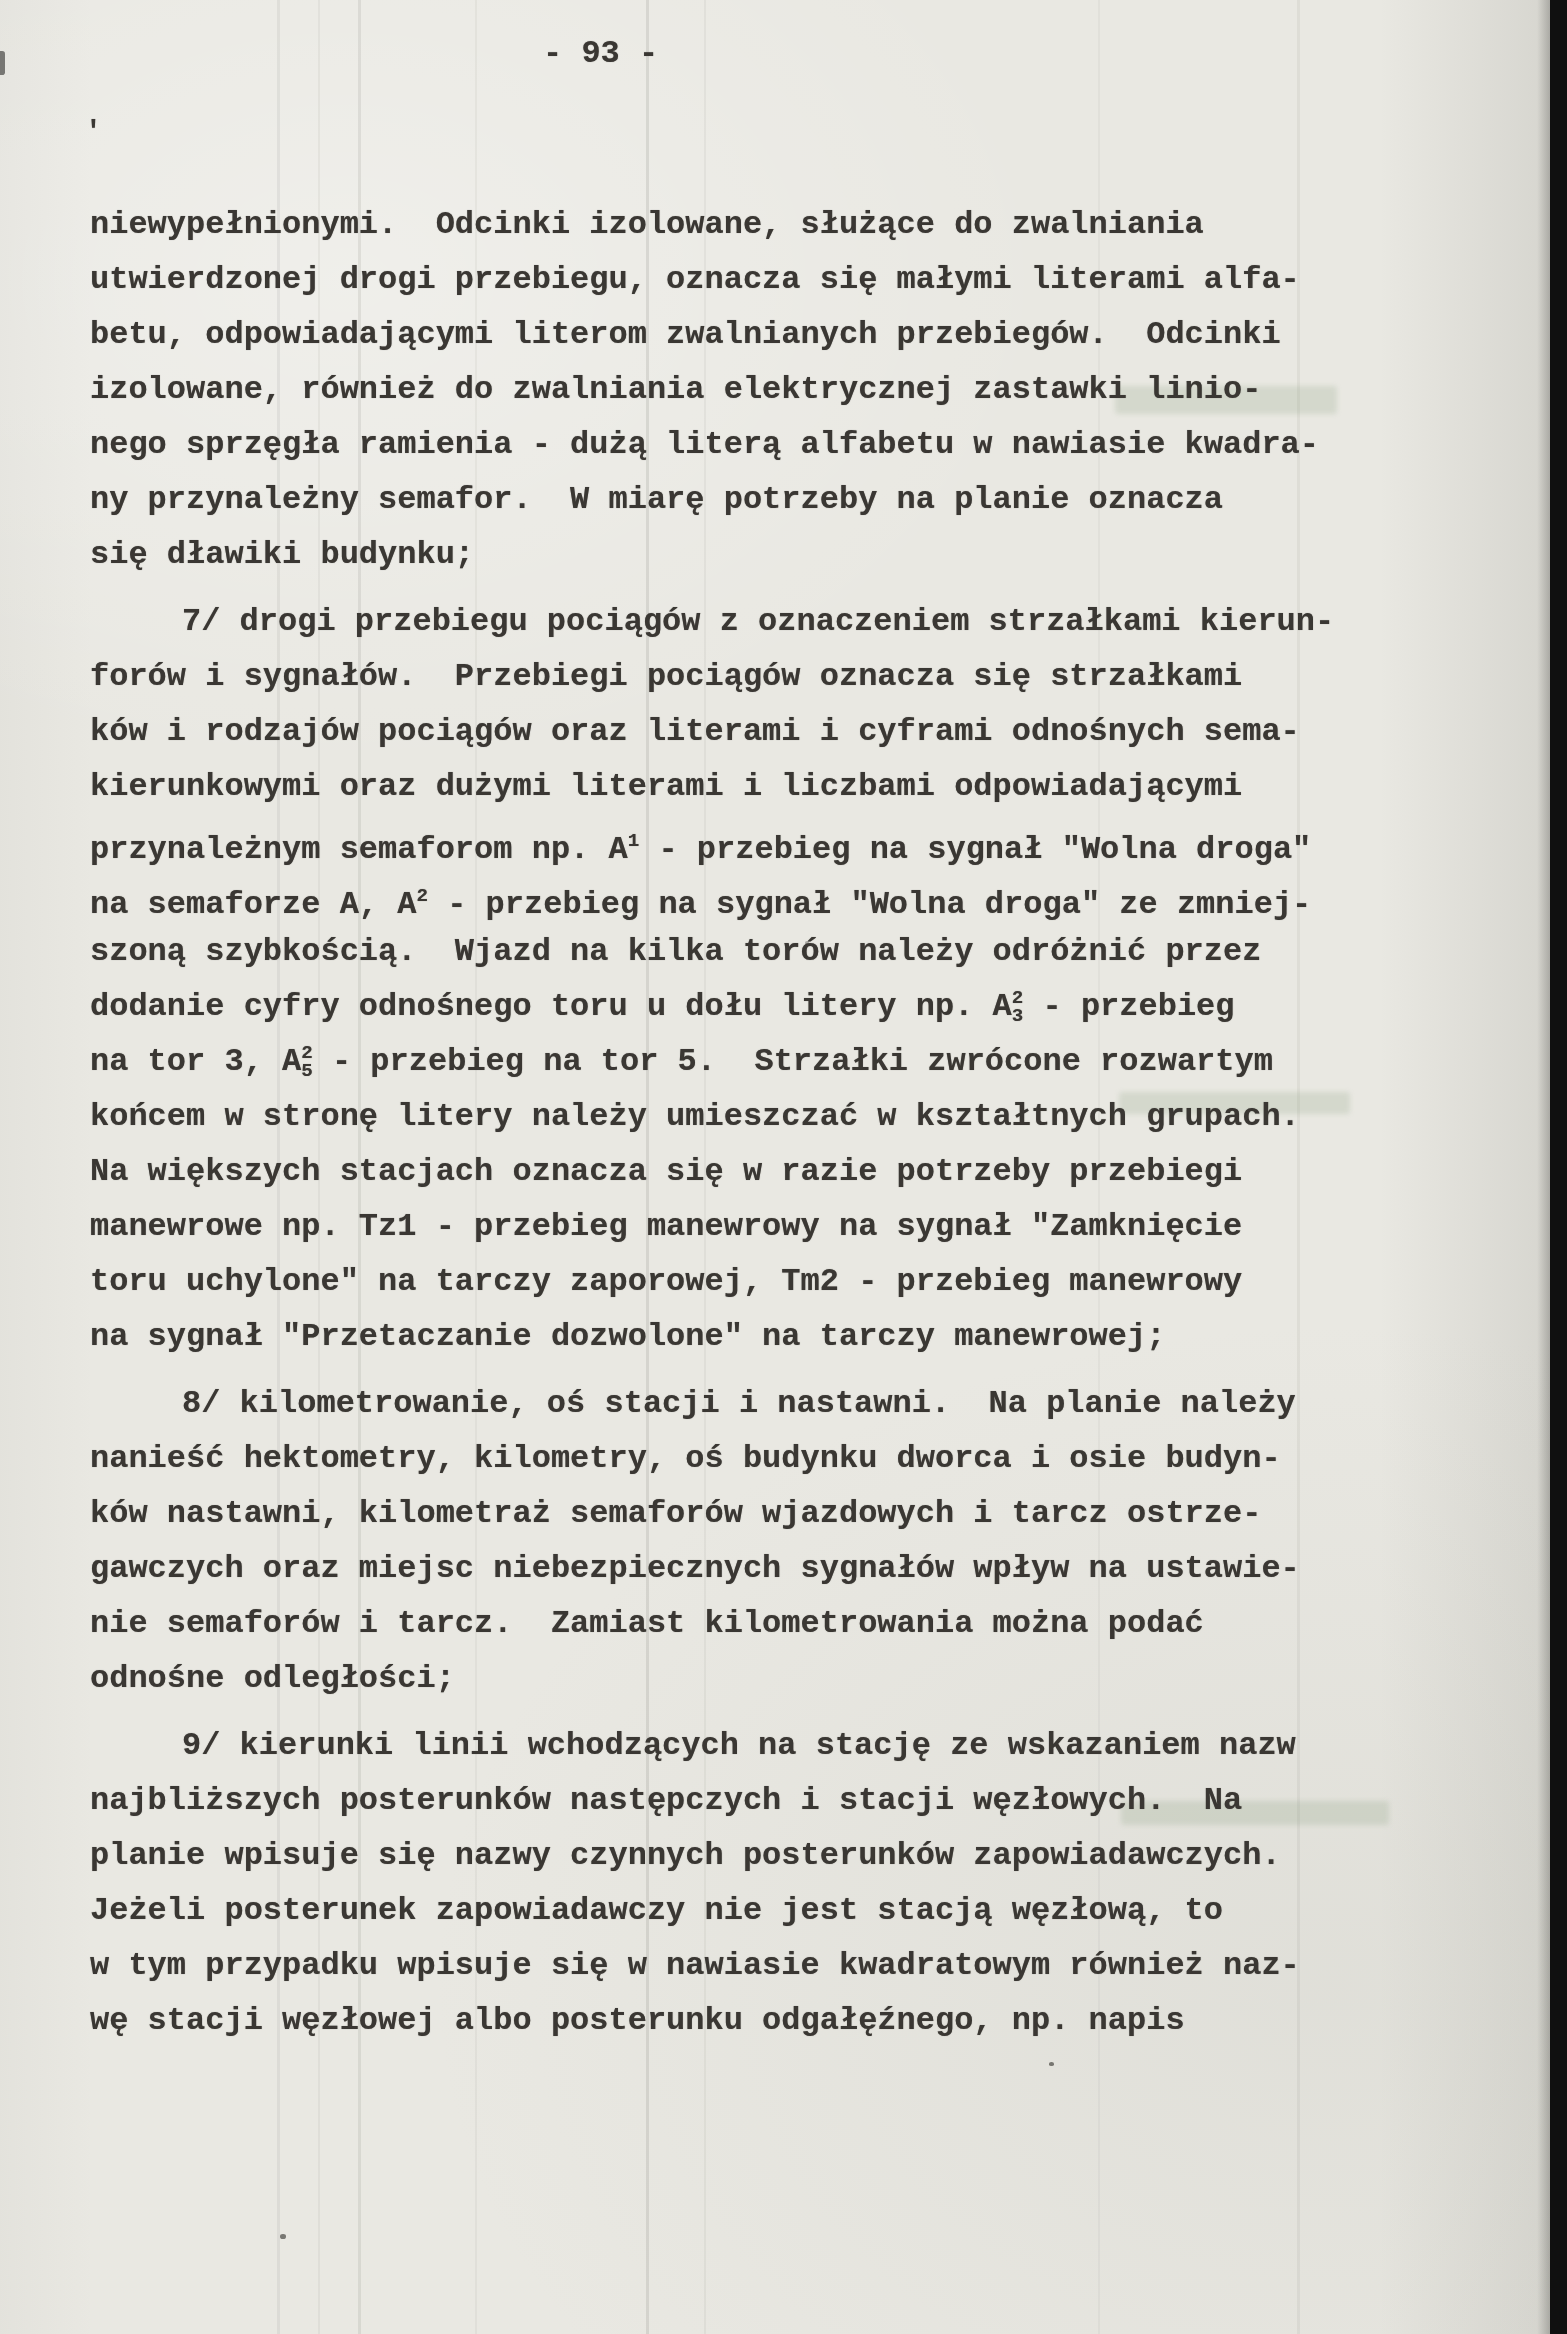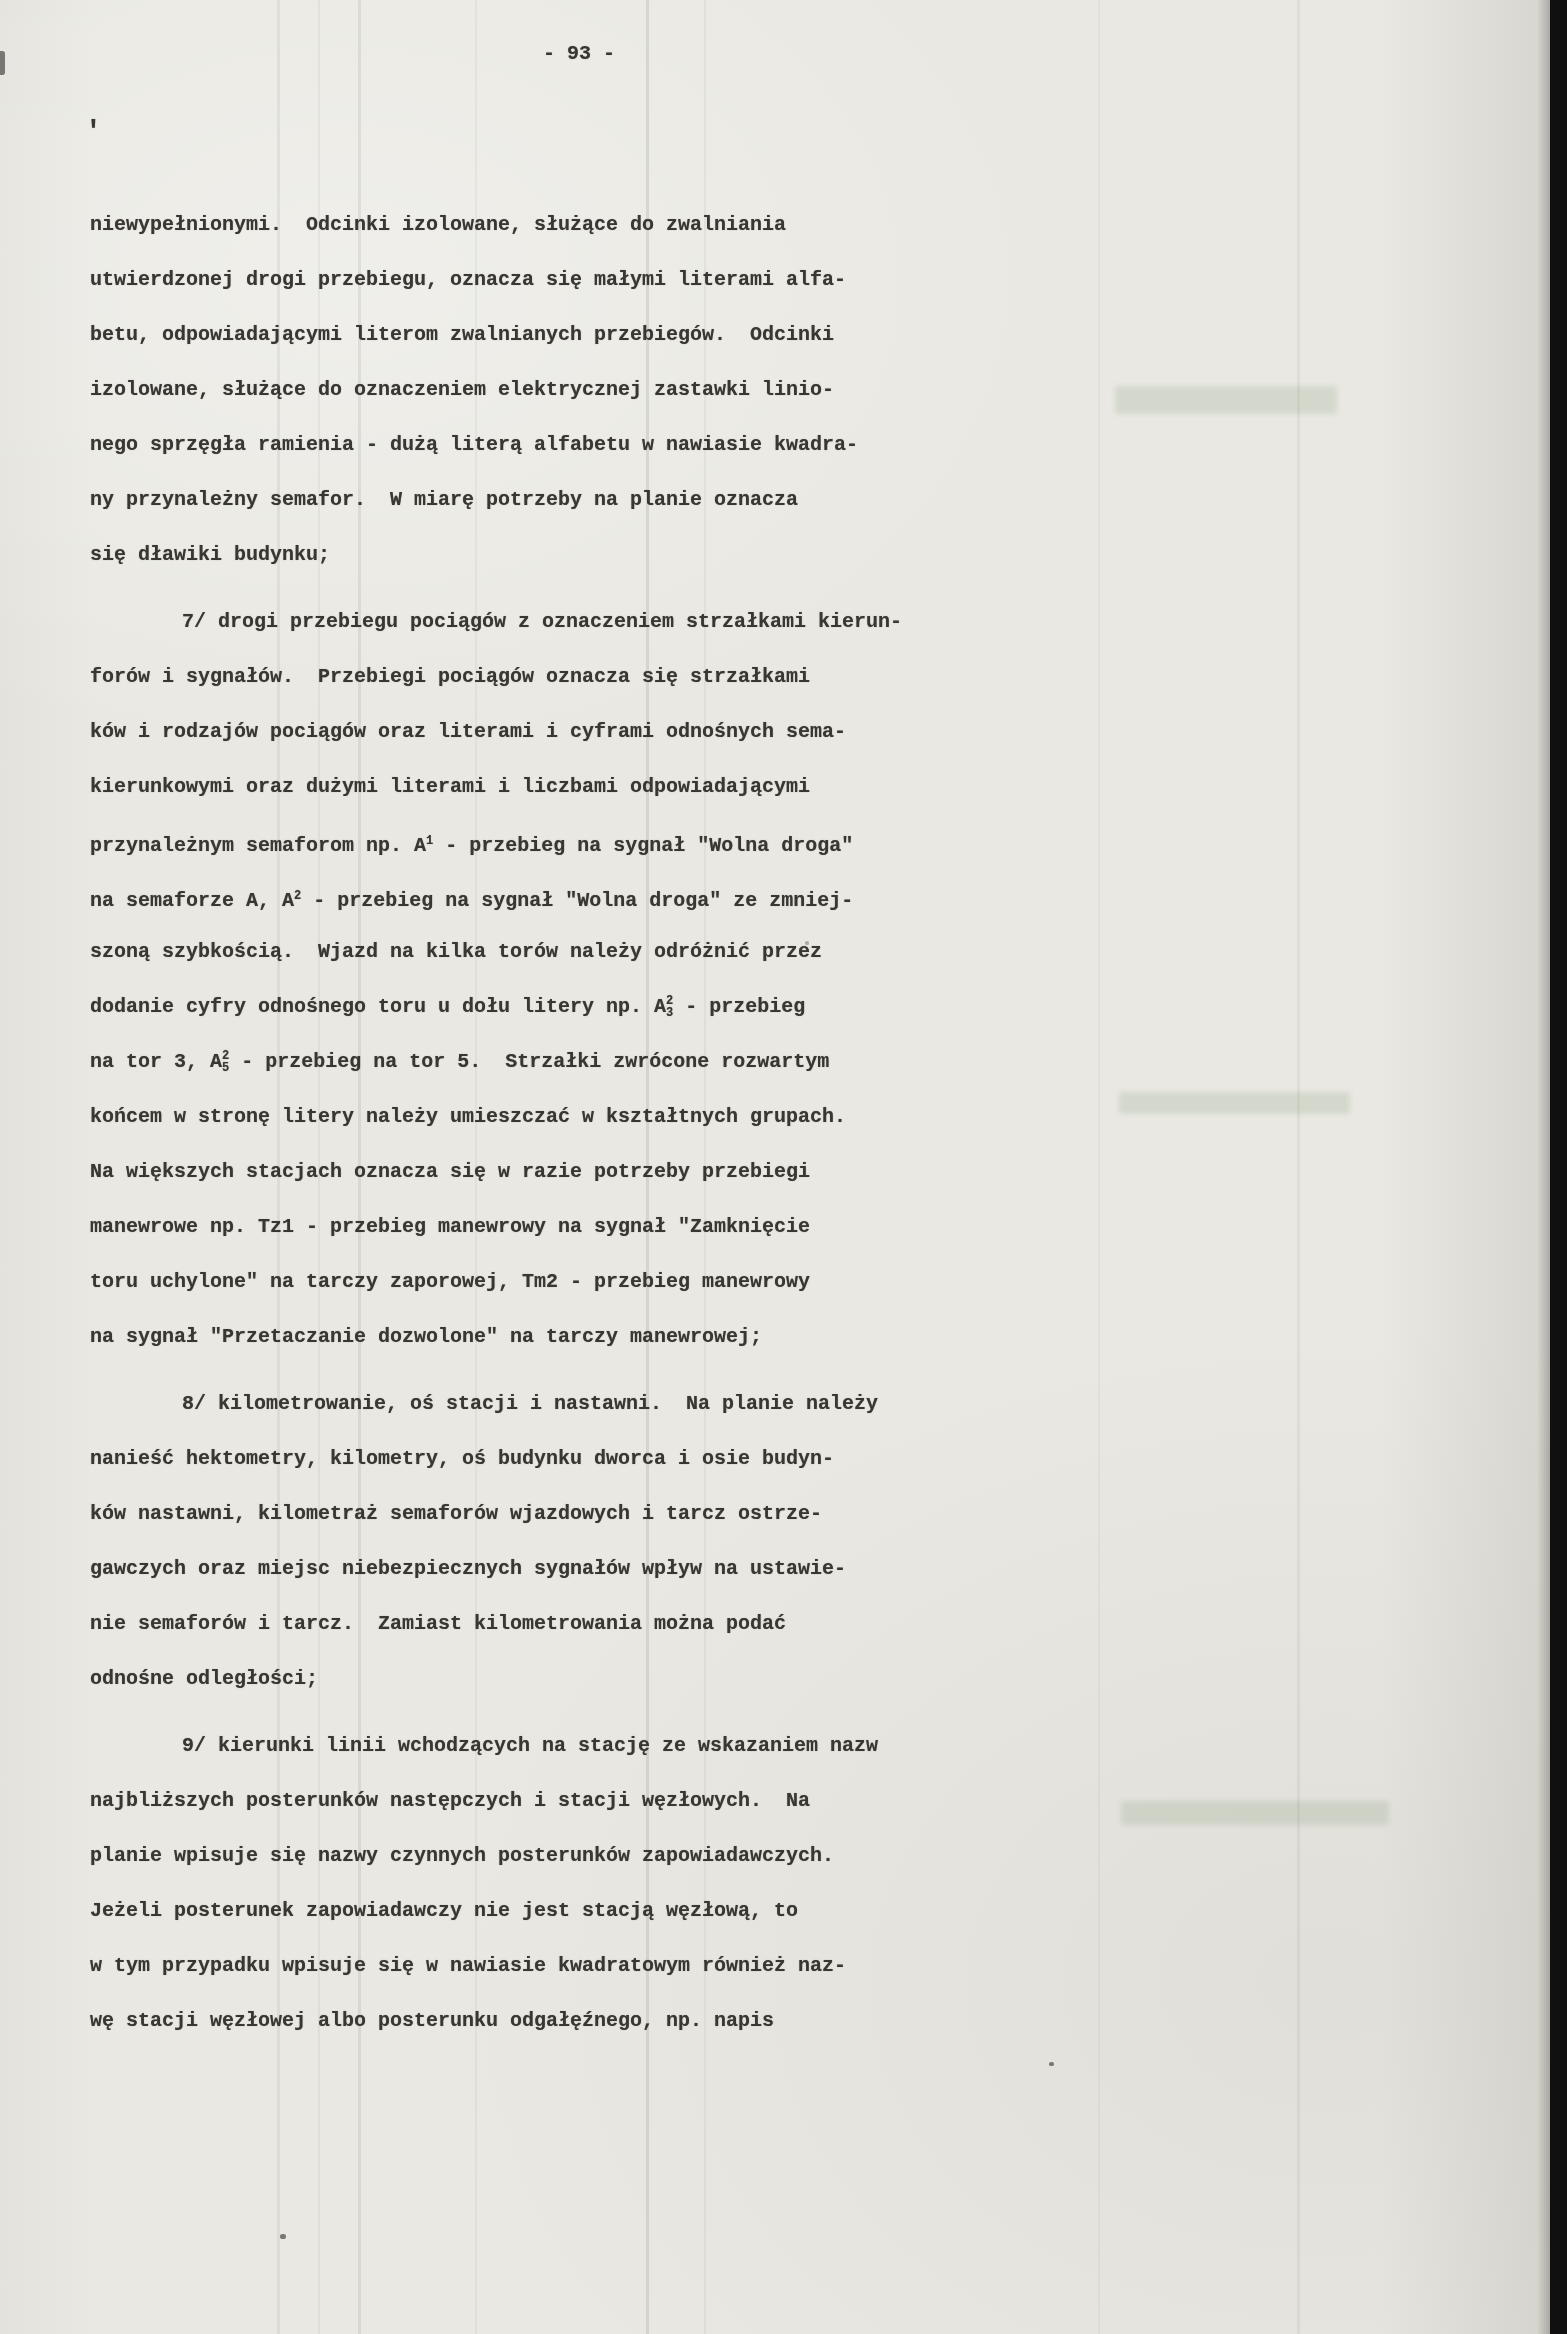--- a/index.html
+++ b/index.html
@@ -10,21 +10,21 @@
     background:
       radial-gradient(1200px 831px at 22% 12%, rgba(255,255,255,0.30), rgba(255,255,255,0) 60%),
       radial-gradient(1384px 1015px at 85% 85%, rgba(196,196,188,0.25), rgba(196,196,188,0) 65%),
       linear-gradient(to right, rgba(120,120,112,0.05), rgba(120,120,112,0) 6%, rgba(120,120,112,0) 88%, rgba(100,100,92,0.14) 99%),
       #e9e8e2;
     font-family:"Liberation Mono","DejaVu Sans Mono",monospace;
     color:#35332f;
   }
   .txt{
     font-weight:700;
-    font-size:20px;
+    font-size:32px;
     letter-spacing:0px;
     text-shadow:0 0 0.9px rgba(55,52,48,0.55);
     color:#3a3733;
   }
   .pagenum{position:absolute;top:26px;left:543px;line-height:55px;}
   .body-text{position:absolute;top:185px;left:78px;width:1366px;}
   .para{margin:12px;padding:0;}
   .para + .para{margin-top:11px;}
   .line{
     height:55px;line-height:55px;
@@ -87,21 +87,21 @@
   <div class="pagenum txt">- 93 -</div>
 
   <div class="stray txt">'</div>
 
   <div class="body-text txt">
 
     <div class="para">
       <div class="line">niewypełnionymi.  Odcinki izolowane, służące do zwalniania</div>
       <div class="line">utwierdzonej drogi przebiegu, oznacza się małymi literami alfa-</div>
       <div class="line">betu, odpowiadającymi literom zwalnianych przebiegów.  Odcinki</div>
-      <div class="line">izolowane, służące do oznaczeniem elektrycznej zastawki linio-</div>
+      <div class="line">izolowane, również do zwalniania elektrycznej zastawki linio-</div>
       <div class="line">nego sprzęgła ramienia - dużą literą alfabetu w nawiasie kwadra-</div>
       <div class="line">ny przynależny semafor.  W miarę potrzeby na planie oznacza</div>
       <div class="line">się dławiki budynku;</div>
     </div>
 
     <div class="para">
       <div class="line indent">7/ drogi przebiegu pociągów z oznaczeniem strzałkami kierun-</div>
       <div class="line">forów i sygnałów.  Przebiegi pociągów oznacza się strzałkami</div>
       <div class="line">ków i rodzajów pociągów oraz literami i cyframi odnośnych sema-</div>
       <div class="line">kierunkowymi oraz dużymi literami i liczbami odpowiadającymi</div>

